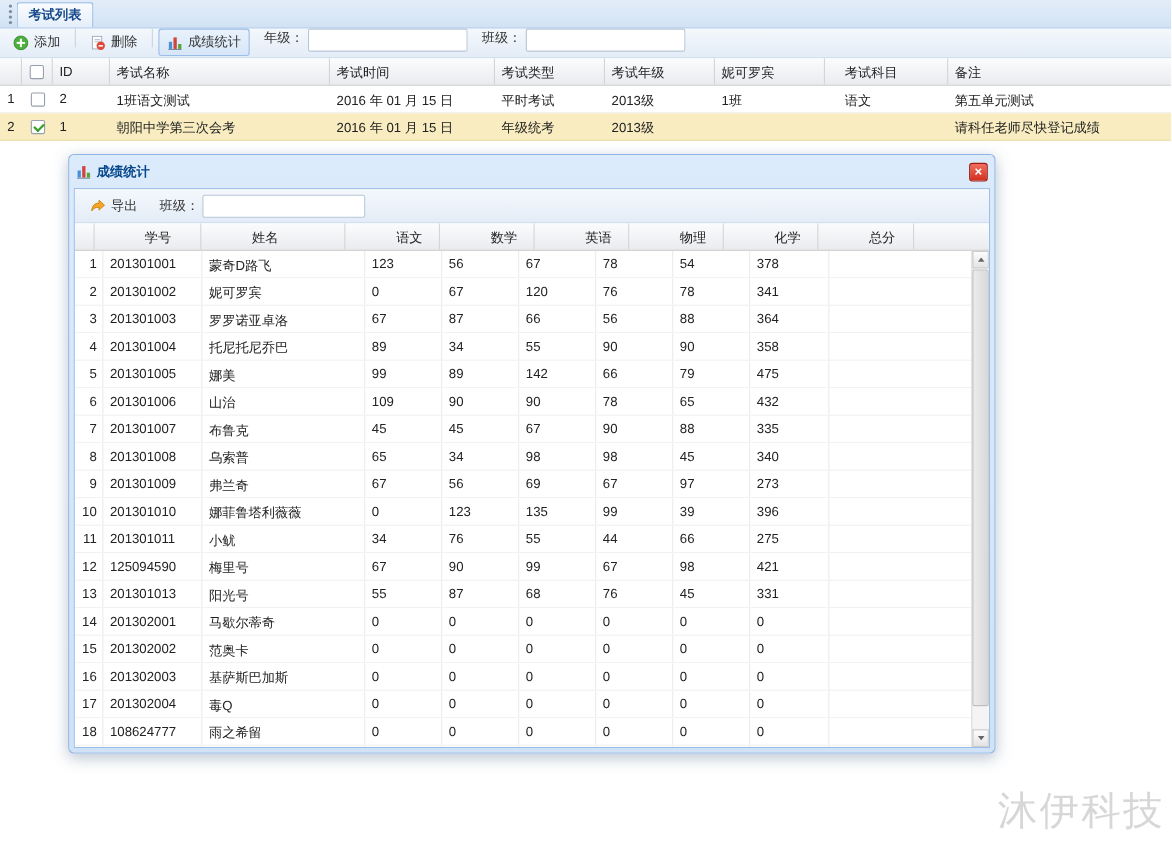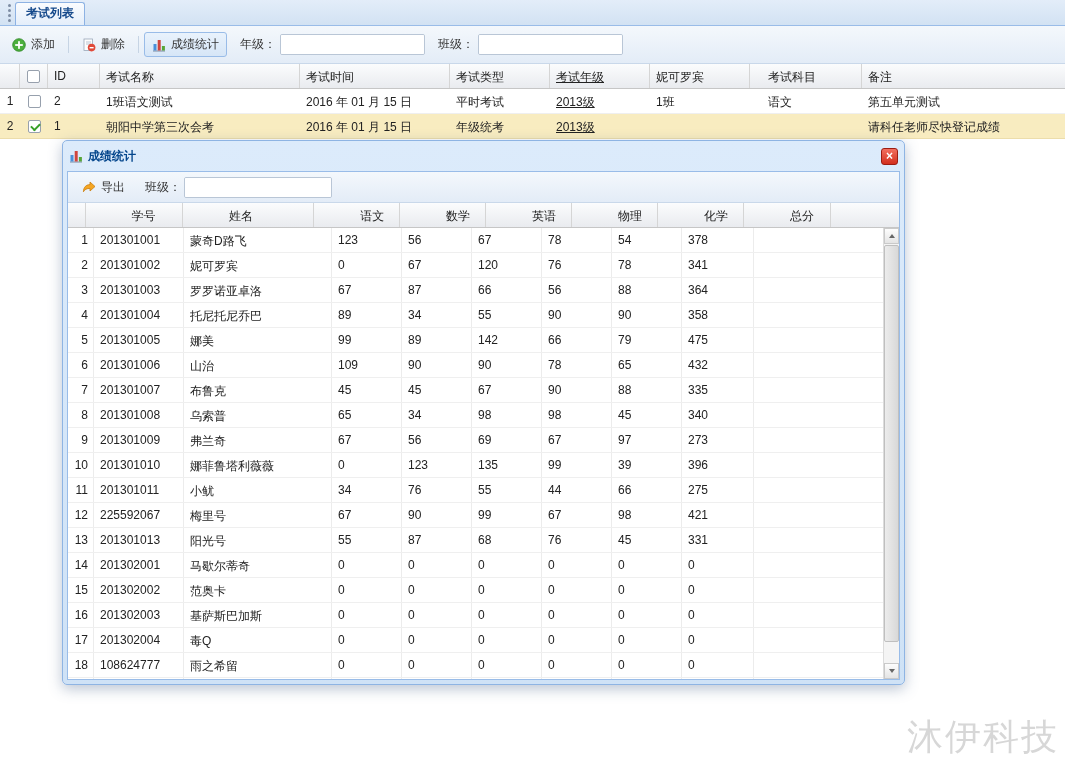--- a/index.html
+++ b/index.html
@@ -19,21 +19,21 @@
   .drag-handle { width:10px; height:20px; margin:0 1px 2px 2px; display:flex; flex-direction:column; justify-content:center; align-items:center; }
   .drag-handle i { width:3px; height:3px; border-radius:50%; background:#7d8ca3; margin:1px 0; }
   .tab {
     display:inline-flex; align-items:center; gap:4px; height:23px; padding:0 10px 2px 10px;
     background:linear-gradient(#fafcfe,#e4eefa); border:1px solid #8db2e3; border-bottom:none;
     border-radius:3px 3px 0 0; color:#15498b; font-weight:bold;
   }
 
   
   .toolbar {
-    height:38px; display:flex; align-items:center; padding:0 4px; gap:1px;
+    height:27px; display:flex; align-items:flex-start; padding:0 4px; gap:1px;
     background:linear-gradient(#f4f8fc,#e3ecf7); border-bottom:1px solid #c9d8ea;
   }
   .tbtn {
     display:inline-flex; align-items:center; gap:5px; padding:3px 7px; border:1px solid transparent;
     border-radius:3px; background:transparent; font-size:12px; color:#333;
     font-family:inherit; cursor:pointer;
   }
   .tbtn.pressed { border-color:#99bce8; background:linear-gradient(#e9f2fc,#d6e6f7); }
   .tsep { width:0; height:17px; border-left:1px solid #c6d4e4; margin:0 4px; }
   .tlabel { margin:0 3px 0 12px; color:#333; }
@@ -50,21 +50,21 @@
   .grow .cell { padding:5px 6px 0 6px; overflow:hidden; white-space:nowrap; color:#222; }
   .grow.selected { background:#f8ecc0; border-bottom:1px solid #ecddab; }
 
   
   .c-num { width:20px; text-align:center; padding-left:0 !important; padding-right:0 !important; color:#666; }
   .c-chk { width:28px; display:flex; align-items:center; justify-content:center; padding:0 !important; }
   .c-id { width:52px; }
   .c-name { width:200px; }
   .c-time { width:150px; }
   .c-type { width:100px; }
-  .c-grade { width:100px;text-decoration:underline; }
+  .c-grade { width:100px; }
   .c-class { width:100px; }
   .c-subject { width:100px;margin-left:12px; }
   .c-remark { flex:1; border-right:none !important; }
 
   .checkbox { display:inline-block; width:13px; height:13px; border:1px solid #97a0ad; border-radius:2px; background:#fff; position:relative; }
   .checkbox.checked::after {
     content:""; position:absolute; left:2px; top:2px; width:7px; height:4px;
     border-left:2px solid #38a029; border-bottom:2px solid #38a029; transform:rotate(-45deg);
   }
 
@@ -411,21 +411,21 @@
               <div class="cell d-score">76</div>
               <div class="cell d-score">55</div>
               <div class="cell d-score">44</div>
               <div class="cell d-score">66</div>
               <div class="cell d-total">275</div>
               <div class="cell d-fill"></div>
             </div>
 
             <div class="grow">
               <div class="cell d-num">12</div>
-              <div class="cell d-sid">225592067</div>
+              <div class="cell d-sid">125094590</div>
               <div class="cell d-name">梅里号</div>
               <div class="cell d-score">67</div>
               <div class="cell d-score">90</div>
               <div class="cell d-score">99</div>
               <div class="cell d-score">67</div>
               <div class="cell d-score">98</div>
               <div class="cell d-total">421</div>
               <div class="cell d-fill"></div>
             </div>
 

